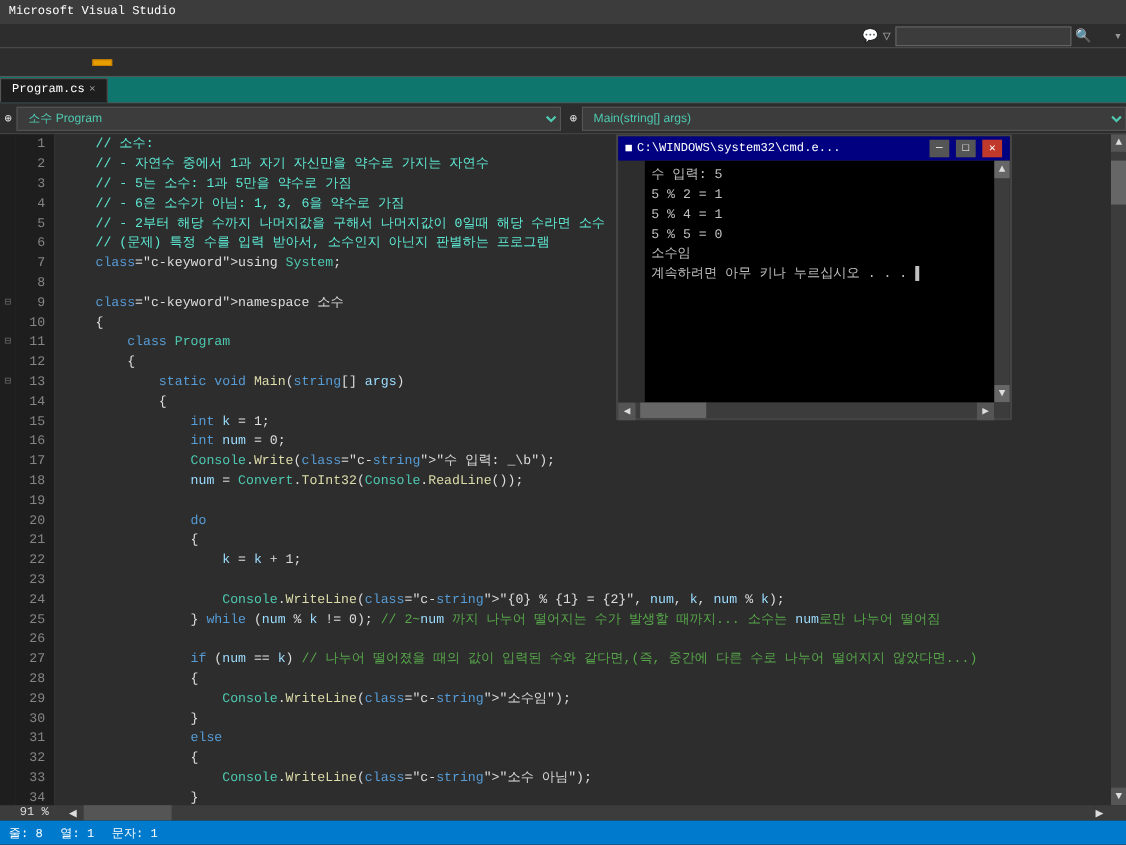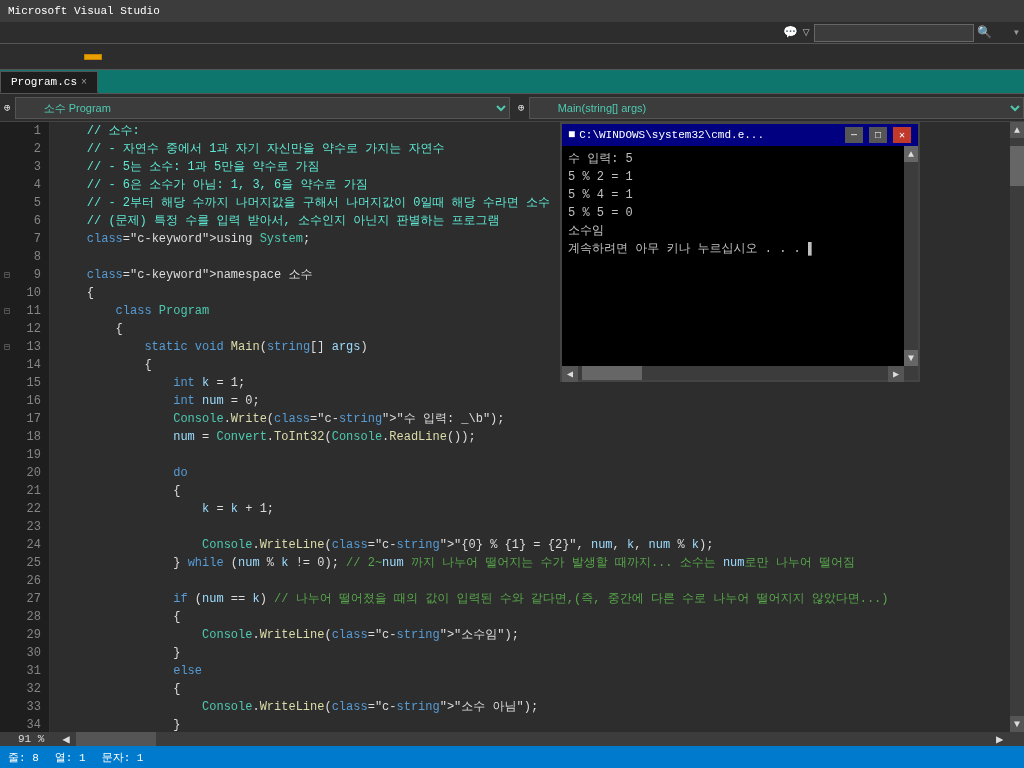--- a/index.html
+++ b/index.html
@@ -19,21 +19,21 @@
     .toolbar { background: #2d2d2d; height: 26px; display: flex; align-items: center; padding: 0 4px; border-bottom: 1px solid #555; }
 
     
     .tab-bar { background: #0f766e; height: 24px; display: flex; align-items: flex-end; border-bottom: 1px solid #555; }
     .tab { background: #3e3e3e; color: #9d9d9d; font-size: 11px; padding: 4px 10px; border: 1px solid #555; border-bottom: none; cursor: pointer; display: flex; align-items: center; gap: 4px; }
     .tab.active { background: #1e1e1e; color: #fff; border-bottom: 1px solid #1e1e1e; }
     .tab-close { font-size: 10px; color: #999; cursor: pointer; }
     
     
     .nav-bar { background: #2d2d2d; height: 28px; display: flex; align-items: center; border-bottom: 1px solid #444; }
-    .nav-dropdown { background: #3c3c3c; border: 1px solid #555; color: #4ec9b0; font-size: 11px; padding: 2px 24px; height: 22px; flex: 1; }
+    .nav-dropdown { background: #3c3c3c; border: 1px solid #555; color: #4ec9b0; font-size: 11px; padding: 2px 6px; height: 22px; flex: 1; }
 
     
     .line-numbers { background: #1e1e1e; color: #858585; padding: 0 8px 0 4px; text-align: right; font-size: 12px; line-height: 18px; min-width: 36px; user-select: none; border-right: 1px solid #333; }
     .line-numbers div { height: 18px; }
 
     
     .code-content { flex: 1; padding: 0 8px; font-size: 12px; line-height: 18px; overflow: hidden; color: #ddd; white-space: pre; }
     .code-content .line { height: 18px; display: block; }
 
     
@@ -129,21 +129,21 @@
       <div class="code-wrapper">
 
         <div class="cmd-overlay">
           <div class="cmd-titlebar">
             <span style="font-size:12px;">■</span>
             <span class="cmd-titlebar-text">C:\WINDOWS\system32\cmd.e...</span>
             <span class="cmd-btn">─</span>
             <span class="cmd-btn">□</span>
             <span class="cmd-btn close-btn">✕</span>
           </div>
-          <div style="display:flex;flex:1;overflow:hidden;">
+          <div style="display:flex;flex:1;overflow:hidden;margin-left:24px;">
             <div class="cmd-body" id="cmd-body">
             <div>수 입력: 5</div>
                 <div>5 % 2 = 1</div>
                 <div>5 % 4 = 1</div>
                 <div>5 % 5 = 0</div>
                 <div>소수임</div>
                 <div>계속하려면 아무 키나 누르십시오 . . . ▌</div>
               </div>
             <div class="cmd-vscroll" style="display:flex;flex-direction:column;">
               <div style="height:16px;background:#666;display:flex;align-items:center;justify-content:center;cursor:pointer;font-size:10px;">▲</div>

